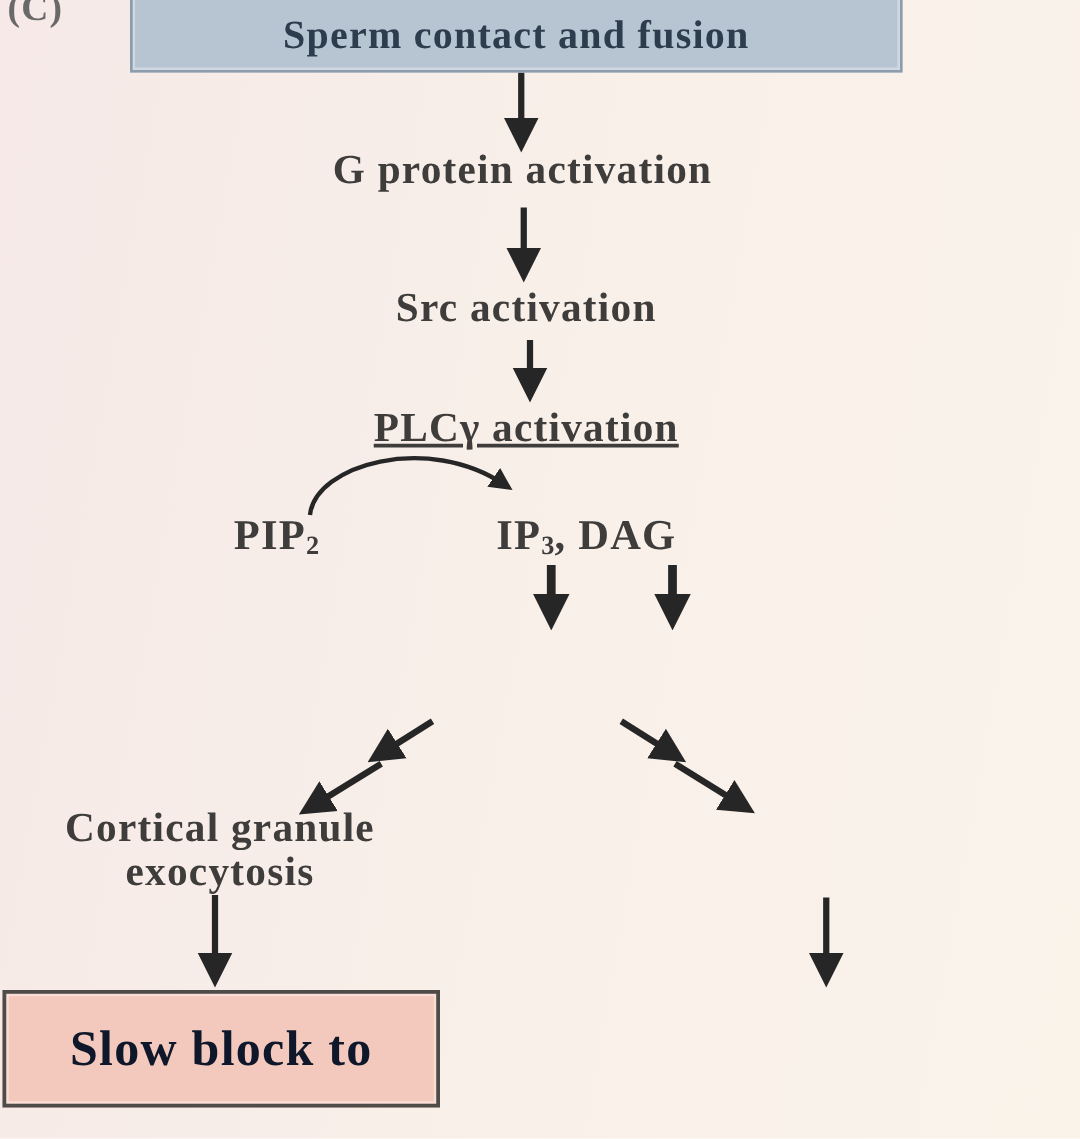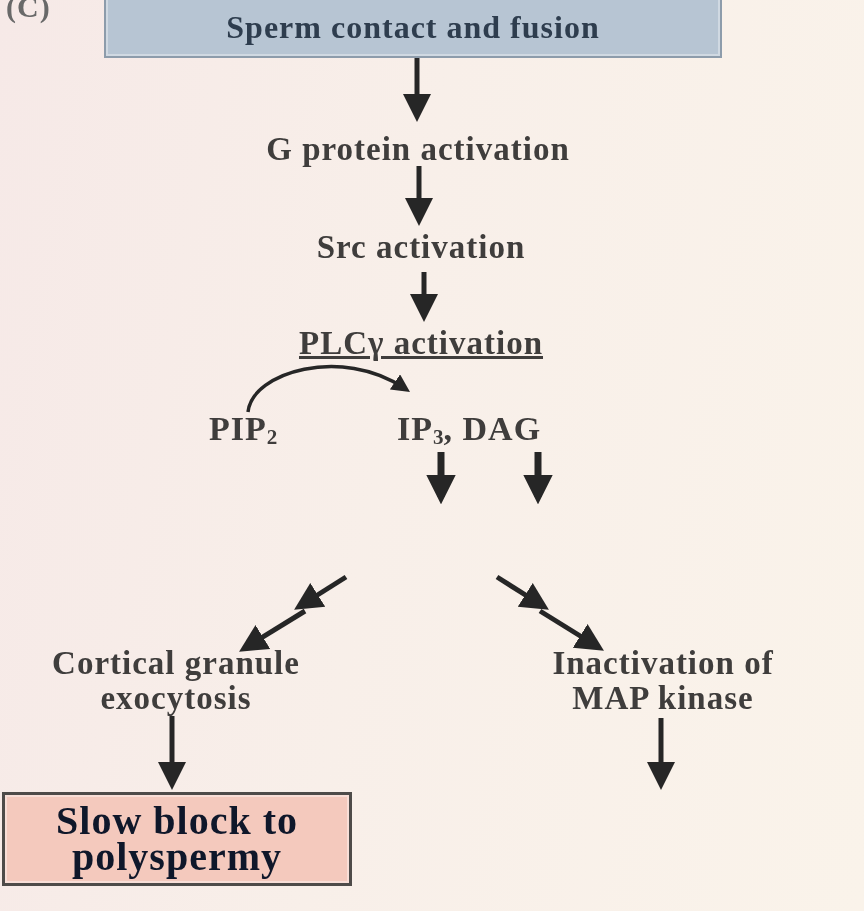--- a/index.html
+++ b/index.html
@@ -17,24 +17,24 @@
   .tlabel{position:absolute;white-space:nowrap;font-size:33px;letter-spacing:1px;text-align:center;transform:translateX(-50%);}
   .two{line-height:35px;}
   .two .ln{display:block;}
   .box{position:absolute;display:flex;align-items:center;justify-content:center;text-align:center;letter-spacing:1px;}
   .blue{background:var(--blue-box-fill,#b7c5d3);border:2px solid var(--blue-box-border,#8d9cab);color:#2e3d4e;box-shadow:inset 0 0 0 2px rgba(255,255,255,.35);font-size:32px;}
   .pink{background:var(--pink-box-fill,#f4c9bd);border:3px solid var(--pink-box-border,#4e4b49);color:#0f172a;box-shadow:inset 0 0 0 2px rgba(255,255,255,.4);font-size:40px;line-height:36px;}
   #box-sperm{left:104px;top:-4px;width:614px;height:58px;}
   #box-ca{left:252px;top:512px;width:336px;height:61px;}
   #box-slow{left:2px;top:792px;width:344px;height:88px;}
   #box-cycle{left:483px;top:792px;width:352px;height:88px;}
-  #lbl-g{left:418px;top:131px;}
+  #lbl-g{left:418px;top:118px;}
   #lbl-src{left:421px;top:229px;}
   #lbl-plc{left:421px;top:325px;text-decoration:underline;}
-  #lbl-pip2{left:187px;top:410px;transform:none;font-size:34px;margin-left:22px;}
+  #lbl-pip2{left:187px;top:410px;transform:none;font-size:34px;}
   #lbl-ip3{left:397px;top:410px;transform:none;font-size:34px;}
   #lbl-cortical{left:176px;top:646px;}
   #lbl-mapk{left:663px;top:646px;}
   sub{font-size:.62em;vertical-align:-0.2em;letter-spacing:0;}
   sup{font-size:.62em;vertical-align:0.45em;letter-spacing:0;}
 </style>
 </head>
 <body>
 
 <div class="stage">
@@ -95,26 +95,21 @@
   <div class="tlabel" id="lbl-ip3">
     <span>IP</span><sub>3</sub><span>, DAG</span>
   </div>
 
 
   <div class="tlabel two" id="lbl-cortical">
     <span class="ln">Cortical granule</span>
     <span class="ln">exocytosis</span>
   </div>
 
-  <div class="tlabel two" id="lbl-mapk">
-    <span class="ln">Inactivation of</span>
-    <span class="ln">MAP kinase</span>
-  </div>
 
   <div class="box pink" id="box-slow">
     <span>
       <span style="display:block">Slow block to</span>
-      <span style="display:block">polyspermy</span>
     </span>
   </div>
 
 
 </div>
 
 </body></html>

